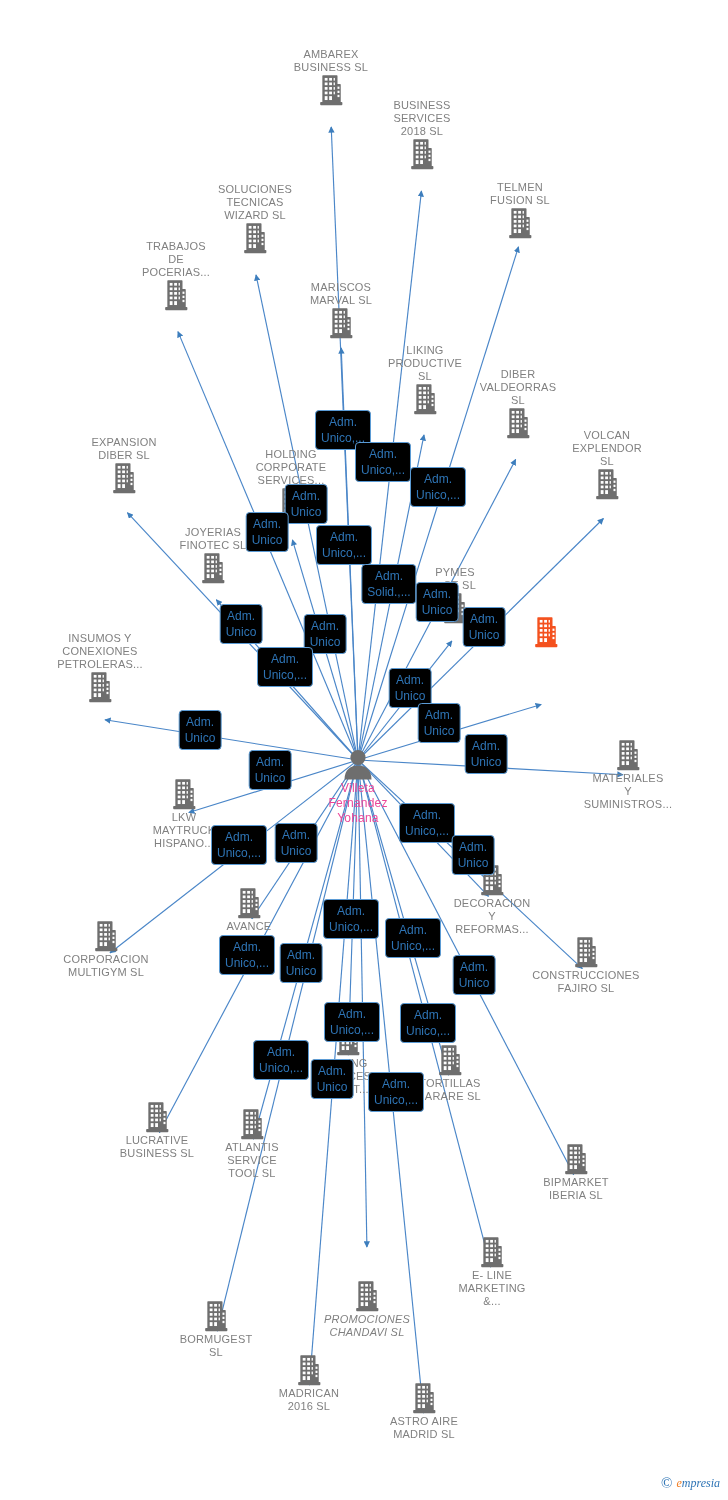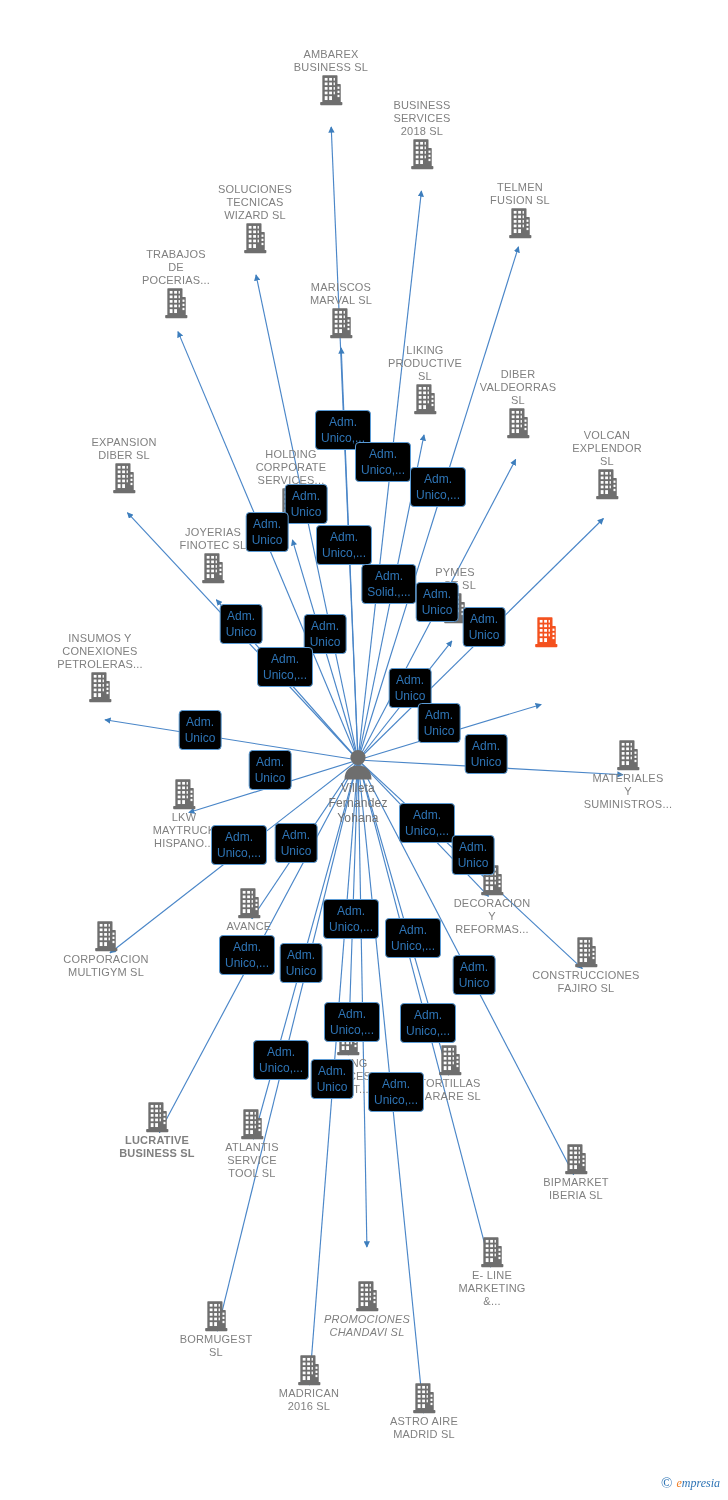--- a/index.html
+++ b/index.html
@@ -6,21 +6,21 @@
   body{font-family:"Liberation Sans", sans-serif;}
   #canvas{position:relative;width:728px;height:1500px;background:#ffffff;overflow:hidden;}
   #edges{position:absolute;left:0;top:0;width:728px;height:1500px;}
   .node{position:absolute;transform:translate(-50%,0);text-align:center;width:120px;}
   .node .nlabel{
     font-size:11px;line-height:13px;color:#808080;letter-spacing:.2px;
     white-space:pre-line;
   }
   .node .nicon{display:block;margin:0 auto;}
   .node.person .nicon{margin-bottom:1px;}
-  .node.person .nlabel{color:#737373;font-size:12px;line-height:15px;}
+  .node.person .nlabel{color:#ec4899;font-size:12px;line-height:15px;}
   .edge-label{
     position:absolute;transform:translate(-50%,-50%);
     background:#000000;border:1px solid #5b9bd5;border-radius:4px;
     color:#2e74b5;font-size:12px;line-height:16px;
     padding:3px 5px;text-align:center;white-space:pre-line;
     box-sizing:border-box;
   }
   .watermark{position:absolute;right:8px;bottom:8px;display:flex;align-items:center;gap:4px;}
   .wm-c{color:#2e74b5;font-size:15px;font-family:"Liberation Serif",serif;}
   .wm-t{font-family:"Liberation Serif",serif;font-size:12px;font-style:italic;}
@@ -188,21 +188,21 @@
             <rect x="10.3" y="16" width="2.6" height="2.5"></rect>
             <rect x="14.4" y="16" width="1.2" height="2.5"></rect>
             <rect x="6.2" y="20.2" width="2.6" height="3.6"></rect>
             <rect x="10.3" y="20.2" width="2.6" height="3.6"></rect>
             <rect x="18" y="11.4" width="1.8" height="2.1"></rect>
             <rect x="18" y="15.2" width="1.8" height="2.1"></rect>
             <rect x="18" y="19" width="1.8" height="2.1"></rect>
           </g>
         </svg>
       </div>
-      <div class="node" style="left: 176px; top: 248px;">
+      <div class="node" style="left: 176px; top: 240px;">
         <div class="nlabel">TRABAJOS
 DE
 POCERIAS...</div>
         <svg class="nicon" width="26" height="33" viewBox="0 0 24 30">
           <g fill="#6e6e6e">
             <rect x="4" y="1" width="14" height="25" rx="0.6"></rect>
             <rect x="16.5" y="9" width="4.5" height="17" rx="0.6"></rect>
             <rect x="2" y="25.5" width="20.5" height="3" rx="0.8"></rect>
           </g>
           <g fill="#ffffff">
@@ -766,21 +766,21 @@
             <rect x="6.2" y="20.2" width="2.6" height="3.6"></rect>
             <rect x="10.3" y="20.2" width="2.6" height="3.6"></rect>
             <rect x="18" y="11.4" width="1.8" height="2.1"></rect>
             <rect x="18" y="15.2" width="1.8" height="2.1"></rect>
             <rect x="18" y="19" width="1.8" height="2.1"></rect>
           </g>
         </svg>
         <div class="nlabel">TORTILLAS
 JARARE  SL</div>
       </div>
-      <div class="node" style="left: 157px; top: 1101px; font-weight: bold;">
+      <div class="node" style="left: 157px; top: 1101px;">
         <svg class="nicon" width="26" height="33" viewBox="0 0 24 30">
           <g fill="#6e6e6e">
             <rect x="4" y="1" width="14" height="25" rx="0.6"></rect>
             <rect x="16.5" y="9" width="4.5" height="17" rx="0.6"></rect>
             <rect x="2" y="25.5" width="20.5" height="3" rx="0.8"></rect>
           </g>
           <g fill="#ffffff">
             <rect x="6.2" y="3.4" width="2.6" height="2.5"></rect>
             <rect x="10.3" y="3.4" width="2.6" height="2.5"></rect>
             <rect x="14.4" y="3.4" width="1.2" height="2.5"></rect>

